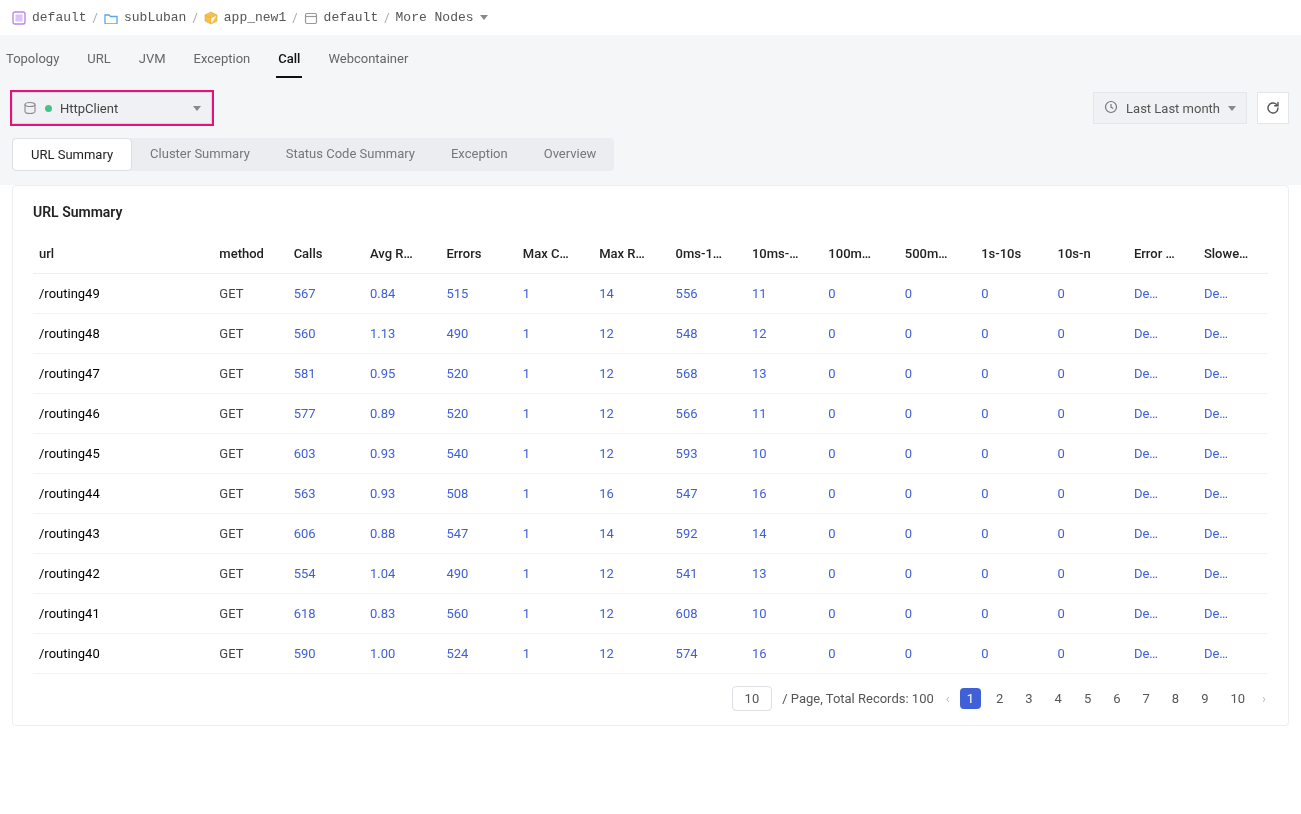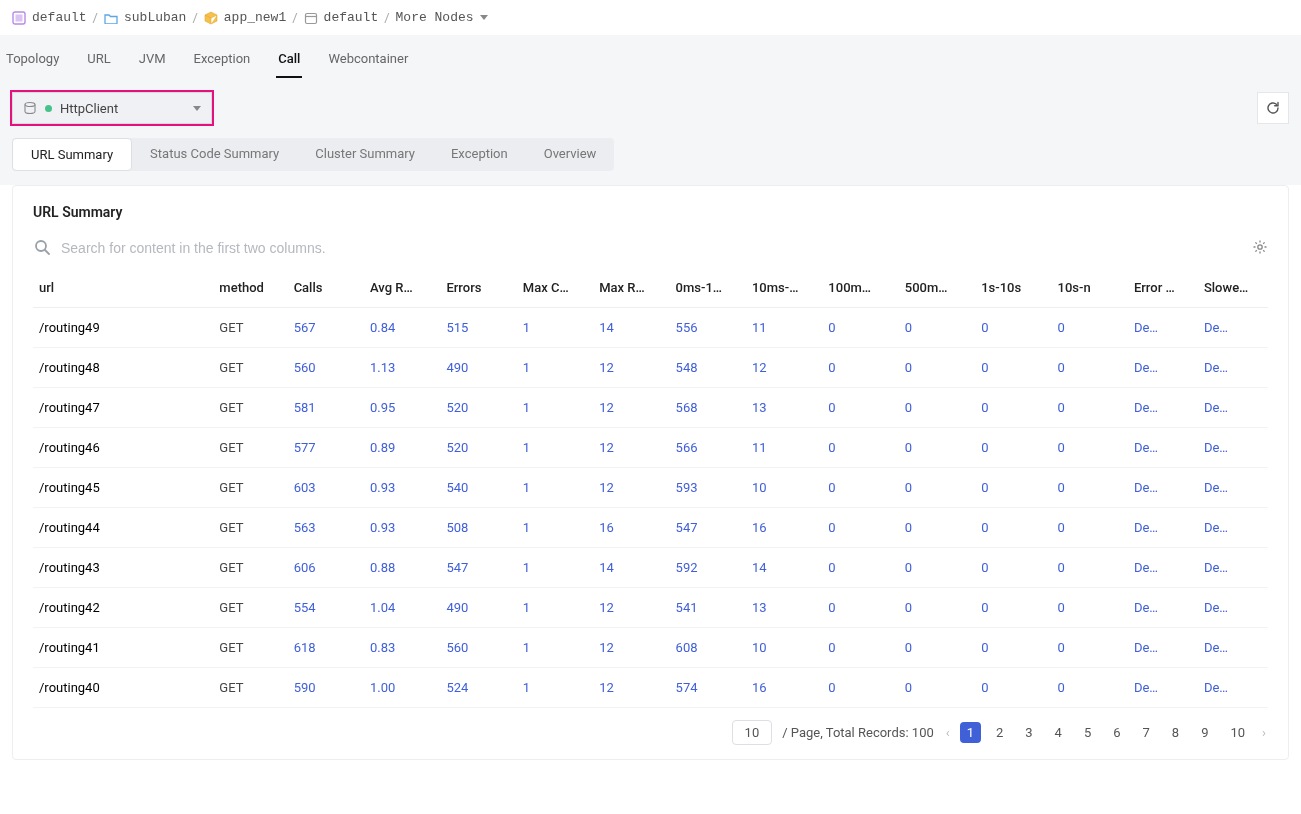--- a/index.html
+++ b/index.html
@@ -110,50 +110,47 @@
         <svg width="14" height="14">
           <ellipse cx="7" cy="3.5" rx="5" ry="2" fill="none" stroke="#888" stroke-width="1.1"></ellipse>
           <path d="M2 3.5 v7 a5 2 0 0 0 10 0 v-7" fill="none" stroke="#888" stroke-width="1.1"></path>
         </svg>
       </span>
     <span class="status-dot"></span>
     <span>HttpClient</span>
     <span class="caret-down"></span>
   </div>
   <div class="spacer"></div>
+  <div class="preset">
+    <span><svg width="14" height="14">
+          <circle cx="7" cy="7" r="5.5" fill="none" stroke="#777" stroke-width="1.2"></circle>
+          <path d="M7 4 v3.2 l2.2 1.3" fill="none" stroke="#777" stroke-width="1.2"></path>
+        </svg></span>
+    <span>Last Last month</span>
+    <span class="caret-down"></span>
+  </div>
   <div class="icon-btn">
     <svg width="16" height="16">
         <path d="M13 8 a5 5 0 1 1 -1.6 -3.7 M13 2.5 v3.3 h-3.3" fill="none" stroke="#555" stroke-width="1.4" stroke-linecap="round"></path>
       </svg>
   </div>
 </div>
 
 <div class="subtabs-row">
   <div class="subtabs" id="sub-tabs">
       <span class="stab active">URL Summary</span>
+      <span class="stab">Cluster Summary</span>
       <span class="stab">Status Code Summary</span>
-      <span class="stab">Cluster Summary</span>
       <span class="stab">Exception</span>
       <span class="stab">Overview</span>
     </div>
 </div>
 
 <div class="panel">
   <h3>URL Summary</h3>
-  <div class="searchrow">
-    <span><svg width="18" height="18">
-          <circle cx="8" cy="8" r="5" fill="none" stroke="#9aa0a8" stroke-width="1.8"></circle>
-          <line x1="12" y1="12" x2="16" y2="16" stroke="#9aa0a8" stroke-width="1.8" stroke-linecap="round"></line>
-        </svg></span>
-    <input type="text" placeholder="Search for content in the first two columns." style="">
-    <span class="gear-btn"><svg width="16" height="16">
-          <circle cx="8" cy="8" r="2.2" fill="none" stroke="#888" stroke-width="1.3"></circle>
-          <path d="M8 1.5v2M8 12.5v2M1.5 8h2M12.5 8h2M3.4 3.4l1.4 1.4M11.2 11.2l1.4 1.4M12.6 3.4l-1.4 1.4M4.8 11.2l-1.4 1.4" stroke="#888" stroke-width="1.3"></path>
-        </svg></span>
-  </div>
 
   <table>
     <colgroup>
       <col class="c-url">
         <col class="c-method">
       <col class="c-num">
         <col class="c-num">
         <col class="c-num">
         <col class="c-num">
         <col class="c-num">

